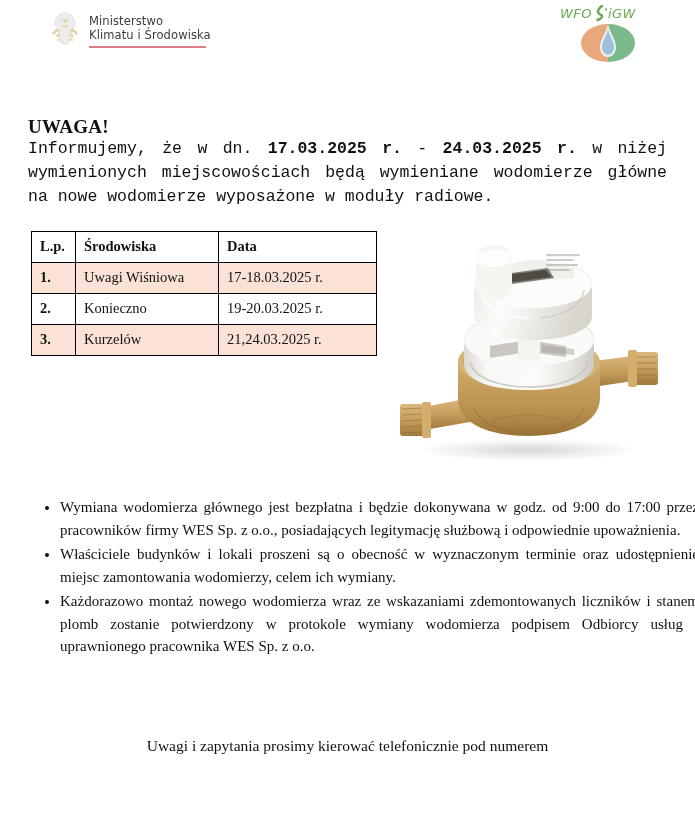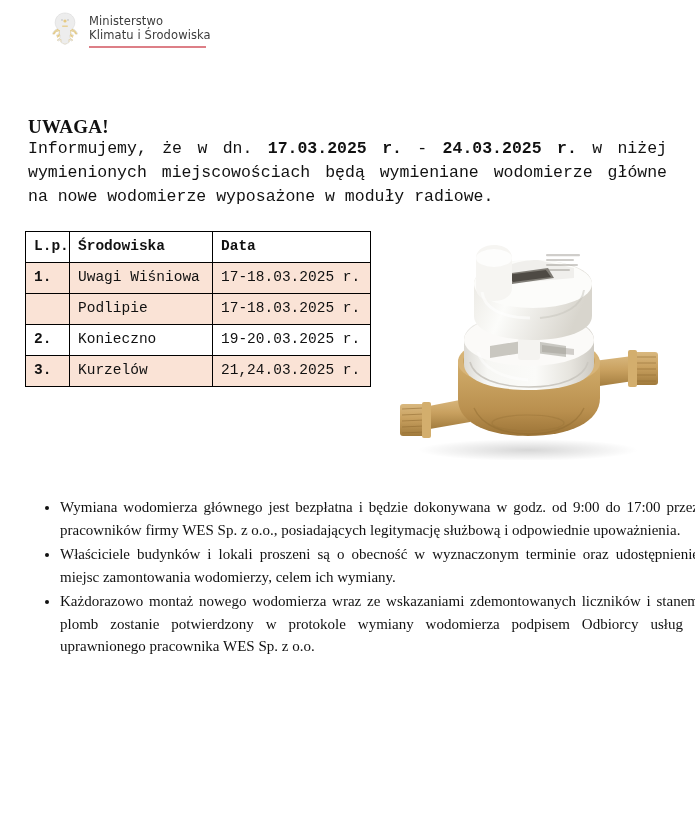--- a/index.html
+++ b/index.html
@@ -106,26 +106,25 @@
     line-height: 24px;
     text-align: justify;
     text-justify: inter-word;
     font-family: Liberation Mono, monospace;
   }
   .intro b { font-weight: bold; }
 
   
   .schedule-table {
     position: absolute;
-    left: 25px;
+    left: 31px;
     top: 231px;
     width: 345px;
     border-collapse: collapse;
     table-layout: fixed;
-    font-family: Liberation Mono, monospace;
   }
   .schedule-table td,
   .schedule-table th {
     border: 1px solid #000000;
     padding: 3px 6px 4px 8px;
     font-size: 14.5px;
     line-height: 19px;
     text-align: left;
     vertical-align: middle;
     height: 23px;
@@ -197,20 +196,41 @@
         <circle cx="20" cy="10" r="0.9"></circle>
       </g>
     </svg>
     <div class="ministry-text-wrap">
       <span class="ministry-line">Ministerstwo</span>
       <span class="ministry-line">Klimatu i Środowiska</span>
       <span class="ministry-rule"></span>
     </div>
   </div>
 
+  <div class="wfos-logo">
+    <svg class="wfos-word" viewBox="0 0 100 22">
+      <text x="2" y="15" font-family="DejaVu Sans, sans-serif" font-size="13" font-style="italic" fill="#6aa84f" letter-spacing="0.4">WFO</text>
+      <path d="M44 3 C41 5 39 8 40.5 10 C42 12 45 12 44 14 C43.2 15.6 41 16.5 39.5 17" fill="none" stroke="#6aa84f" stroke-width="2.4" stroke-linecap="round"></path>
+      <circle cx="48" cy="6.5" r="1.1" fill="#6aa84f"></circle>
+      <text x="50" y="15" font-family="DejaVu Sans, sans-serif" font-size="13" font-style="italic" fill="#6aa84f" letter-spacing="0.4">iGW</text>
+    </svg>
+    <svg class="wfos-ellipse" viewBox="0 0 56 40">
+      <defs>
+        <clipPath id="ellipClip">
+            <ellipse cx="28" cy="20" rx="27" ry="19"></ellipse>
+          </clipPath>
+      </defs>
+      <g clip-path="url(#ellipClip)">
+        <rect x="0" y="0" width="28" height="40" fill="#e8a87c"></rect>
+        <rect x="28" y="0" width="28" height="40" fill="#7cb98a"></rect>
+        <path d="M28 1 C26 10 20 17 20 24 C20 30 23.6 34 28 34 C32.4 34 36 30 36 24 C36 17 30 10 28 1 Z" fill="#f2f5f8" opacity="0.92"></path>
+        <path d="M28 6 C26.6 13 22 18.5 22 24 C22 28.7 24.7 31.8 28 31.8 C31.3 31.8 34 28.7 34 24 C34 18.5 29.4 13 28 6 Z" fill="#9dc0dd"></path>
+      </g>
+    </svg>
+  </div>
 </div>
 
 <div class="notice-title">UWAGA!</div>
 
 <p class="intro"><span>Informujemy, że w dn. </span><b>17.03.2025 r.</b><span> - </span><b>24.03.2025 r.</b><span> w niżej wymienionych miejscowościach będą wymieniane wodomierze główne na nowe wodomierze wyposażone w moduły radiowe.</span></p>
 
 <table class="schedule-table">
   <colgroup>
     <col class="col-lp">
       <col class="col-city">
@@ -220,25 +240,20 @@
     <tr>
       <th>L.p.</th>
       <th>Środowiska</th>
       <th>Data</th>
     </tr>
   </thead>
   <tbody>
     <tr class="shaded">
       <td class="cell-lp">1.</td>
       <td>Uwagi Wiśniowa</td>
-      <td>17-18.03.2025 r.</td>
-    </tr>
-    <tr class="shaded">
-      <td class="cell-lp"></td>
-      <td>Podlipie</td>
       <td>17-18.03.2025 r.</td>
     </tr>
     <tr>
       <td class="cell-lp">2.</td>
       <td>Konieczno</td>
       <td>19-20.03.2025 r.</td>
     </tr>
     <tr class="shaded">
       <td class="cell-lp">3.</td>
       <td>Kurzelów</td>
@@ -343,13 +358,14 @@
   <path d="M206 78 C204 94 186 104 162 106" fill="none" stroke="#c6c3bc" stroke-width="2" opacity="0.5"></path>
 </svg>
 
 <ul class="conditions">
   <li>Wymiana wodomierza głównego jest bezpłatna i będzie dokonywana w godz. od 9:00 do 17:00 przez pracowników firmy WES Sp. z o.o., posiadających legitymację służbową i odpowiednie upoważnienia.</li>
   <li>Właściciele budynków i lokali proszeni są o obecność w wyznaczonym terminie oraz udostępnienie miejsc zamontowania wodomierzy, celem ich wymiany.</li>
   <li>Każdorazowo montaż nowego wodomierza wraz ze wskazaniami zdemontowanych liczników i stanem plomb zostanie potwierdzony w protokole wymiany wodomierza podpisem Odbiorcy usług i uprawnionego pracownika WES Sp. z o.o.</li>
 </ul>
 
 <div class="footer">
+  <div>Uwagi  i zapytania prosimy kierować telefonicznie pod numerem</div>
 </div>
 
 </body></html>

